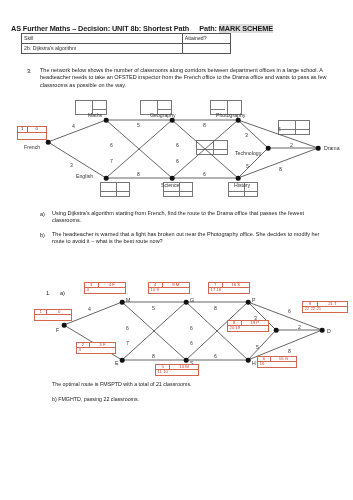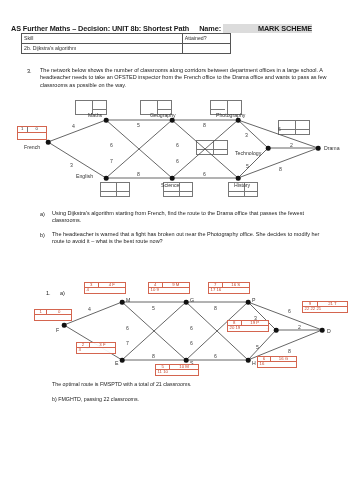--- a/index.html
+++ b/index.html
@@ -11,21 +11,21 @@
   }
   .page{position:absolute;left:0;top:0;width:353px;height:500px;}
 
   
   .hdr{
     position:absolute;left:11px;top:24px;width:332px;
     font-size:7.3px;font-weight:bold;letter-spacing:-0.1px;
     white-space:nowrap;
   }
   .hdr .nm{margin-left:10px;}
-  .hdr .mk{background:#dcdcdc;padding-left:35px;}
+  .hdr .mk{background:#dcdcdc;}
 
   .skilltable{
     position:absolute;left:21px;top:33px;width:210px;
     border-collapse:collapse;font-size:5.2px;font-weight:normal;
   }
   .skilltable td{
     border:0.6px solid #555;padding:1.4px 2px;vertical-align:top;
     height:6px;color:#333;
   }
   .skilltable td.c1{width:160px;}
@@ -80,21 +80,21 @@
   .dbox.plain{background:#fff;}
 
   .ansline{position:absolute;font-size:5.3px;color:#222;white-space:nowrap;}
 </style>
 </head>
 <body>
 
 <div class="page">
 
   <div class="hdr">
-    <span>AS Further Maths – Decision: UNIT 8b: Shortest Path</span><span class="nm">Name:</span>
+    <span>AS Further Maths – Decision: UNIT 8b: Shortest Path</span><span class="nm">Path:</span>
     <span class="mk">MARK SCHEME</span>
   </div>
 
   <table class="skilltable">
     <tbody>
         <tr>
       <td class="c1">Skill</td>
       <td class="c2">Attained?</td>
     </tr>
     <tr>

